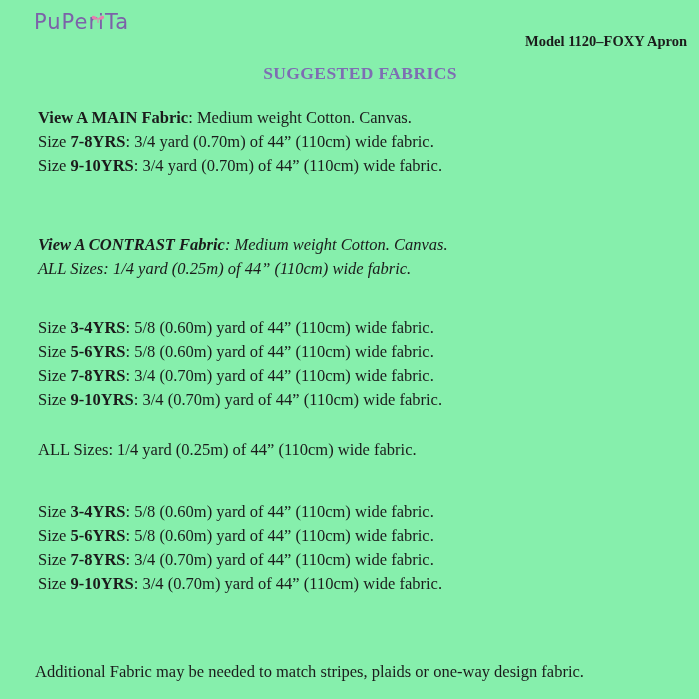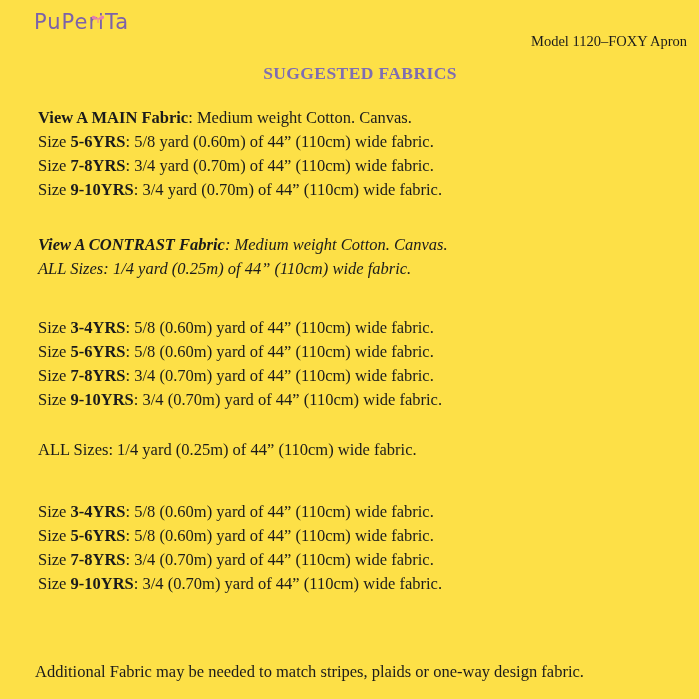--- a/index.html
+++ b/index.html
@@ -1,39 +1,40 @@
 <!DOCTYPE html>
 <html><head>
 <meta charset="utf-8">
 <style>
   html,body{margin:0;padding:0;background:#ffffff;}
   #page{
     position:relative;
     width:699px;height:699px;
-    background:#fde047;
+    background:#86efac;
     font-family:"Liberation Serif","DejaVu Serif",serif;
     color:#1b1b1b;
     overflow:hidden;
   }
   
   #logo{
     position:absolute;top:10px;left:34px;
     font-family:"DejaVu Sans",sans-serif;
     font-size:21px;letter-spacing:1px;
     color:#7c62a9;
     font-weight:400;
   }
   #logo .butterfly{
     position:absolute;top:-5px;left:57px;
   }
   #model-label{
     position:absolute;top:33px;right:12px;
     font-size:14.5px;
     color:#1b1b1b;
     text-align:left;
+    font-weight:bold;
   }
   #doc-title{
     position:absolute;top:63px;left:0;width:720px;
     text-align:center;
     font-size:17.5px;font-weight:bold;
     color:#7e6db3;
     letter-spacing:0.4px;
   }
   
   .block{
@@ -67,21 +68,20 @@
       </svg>
     </span>
   </div>
 
   <div id="model-label">Model 1120–FOXY Apron</div>
 
   <div id="doc-title">SUGGESTED FABRICS</div>
 
   <div class="block" id="block-0">
     <p><b>View A MAIN Fabric</b><span>: Medium weight Cotton. Canvas.</span></p>
-    <p><span>Size </span><b>5-6YRS</b><span>: 5/8 yard (0.60m) of 44” (110cm) wide fabric.</span></p>
     <p><span>Size </span><b>7-8YRS</b><span>: 3/4 yard (0.70m) of 44” (110cm) wide fabric.</span></p>
     <p><span>Size </span><b>9-10YRS</b><span>: 3/4 yard (0.70m) of 44” (110cm) wide fabric.</span></p>
   </div>
 
   <div class="block" id="block-1">
     <p><b>View A CONTRAST Fabric</b><span>: Medium weight Cotton. Canvas.</span></p>
     <p><span></span><b></b><span>ALL Sizes: 1/4 yard (0.25m) of 44” (110cm) wide fabric.</span></p>
   </div>
 
   <div class="block" id="block-2">

